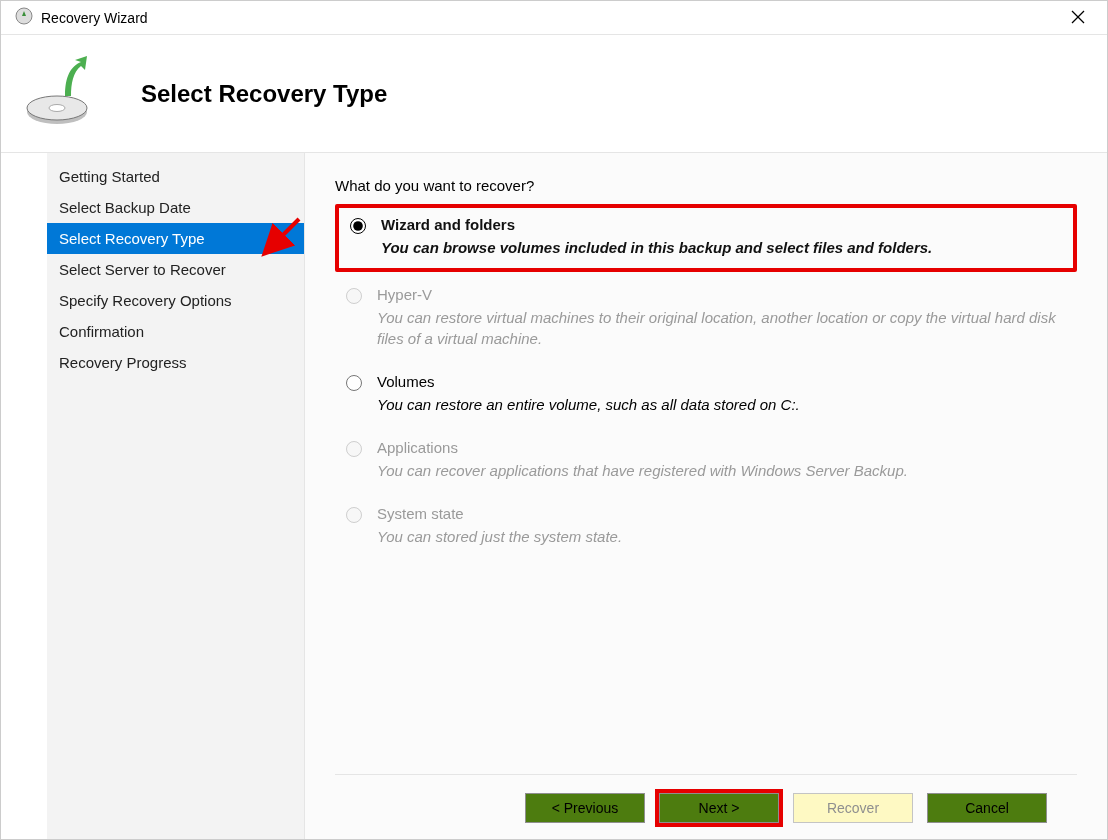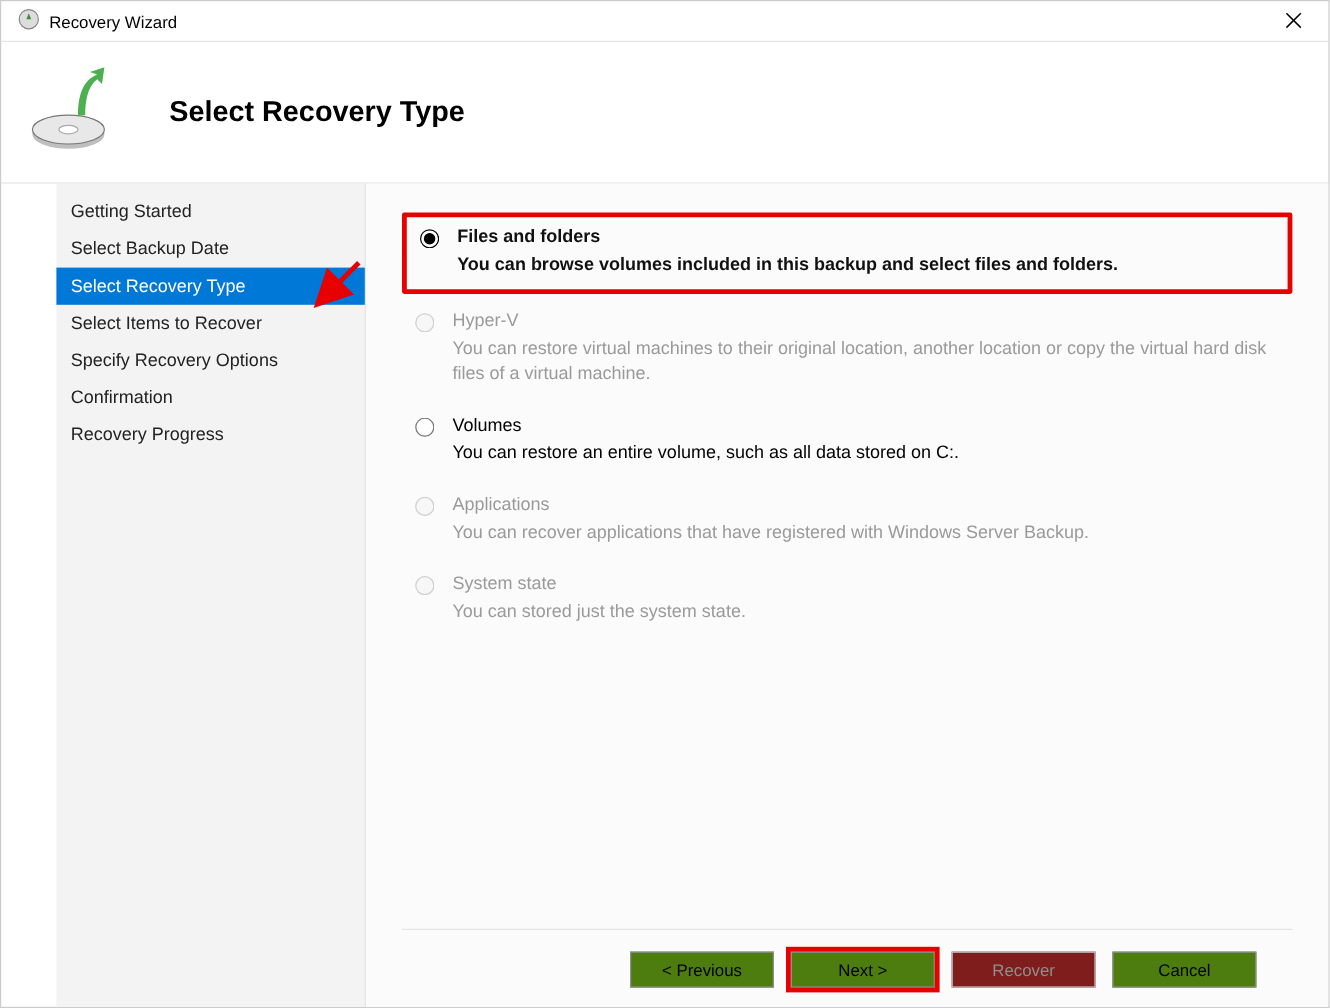--- a/index.html
+++ b/index.html
@@ -99,20 +99,21 @@
     accent-color: #000;
     cursor: pointer;
   }
   .option.disabled input[type=radio] { cursor: default; }
   .option-text { flex: 1; }
   .option-label { font-size: 15px; }
   .option-desc {
     font-size: 15px;
     margin-top: 4px;
     line-height: 1.4;
+    font-style: italic;
   }
   .option.disabled .option-label,
   .option.disabled .option-desc {
     color: #9a9a9a;
   }
   .option.highlighted .option-desc,
   .option.highlighted .option-label {
     font-weight: 600;
     color: #111;
   }
@@ -131,21 +132,21 @@
     height: 30px;
     border: 1px solid #8f8f8f;
     background: #4d7c0f;
     font-size: 14px;
     cursor: pointer;
     padding: 0;
   }
   .btn:disabled {
     color: #8f8f8f;
     border-color: #c4c4c4;
-    background: #7f1d1d;
+    background: #fef9c3;
     cursor: default;
     text-align: center;
   }
   .btn.next-highlight {
     outline: 4px solid #e60000;
     outline-offset: 0;
   }
 
   
   .arrow-overlay {
@@ -187,41 +188,42 @@
   </span>
   <div class="header-heading">Select Recovery Type</div>
 </div>
 
 <div class="main">
   <div class="sidebar" id="sidebar">
 
     <div class="sidebar-item">Getting Started</div>
       <div class="sidebar-item">Select Backup Date</div>
       <div class="sidebar-item active">Select Recovery Type</div>
-      <div class="sidebar-item">Select Items to Recover</div>
+      <div class="sidebar-item">Select Server to Recover</div>
       <div class="sidebar-item">Specify Recovery Options</div>
       <div class="sidebar-item">Confirmation</div>
       <div class="sidebar-item">Recovery Progress</div>
       <svg class="arrow-overlay" width="46" height="46">
       <defs>
         <marker id="ah" markerWidth="8" markerHeight="8" refX="6" refY="4" orient="auto">
           <path d="M0,0 L8,4 L0,8 Z" fill="#e60000"></path>
         </marker>
       </defs>
       <line x1="40" y1="4" x2="8" y2="36" stroke="#e60000" stroke-width="4" marker-end="url(#ah)"></line>
     </svg>
   </div>
 
   <div class="content">
     <div class="content-inner">
+      <div class="prompt">What do you want to recover?</div>
       <div id="options">
           <label class="option highlighted">
             <input type="radio" name="recovtype" checked="" style="">
             <div class="option-text">
-              <div class="option-label">Files and folders</div>
+              <div class="option-label">Wizard and folders</div>
               <div class="option-desc">You can browse volumes included in this backup and select files and folders.</div>
             </div>
           </label>
           <label class="option disabled">
             <input type="radio" name="recovtype" disabled="" style="">
             <div class="option-text">
               <div class="option-label">Hyper-V</div>
               <div class="option-desc">You can restore virtual machines to their original location, another location or copy the virtual hard disk files of a virtual machine.</div>
             </div>
           </label>

